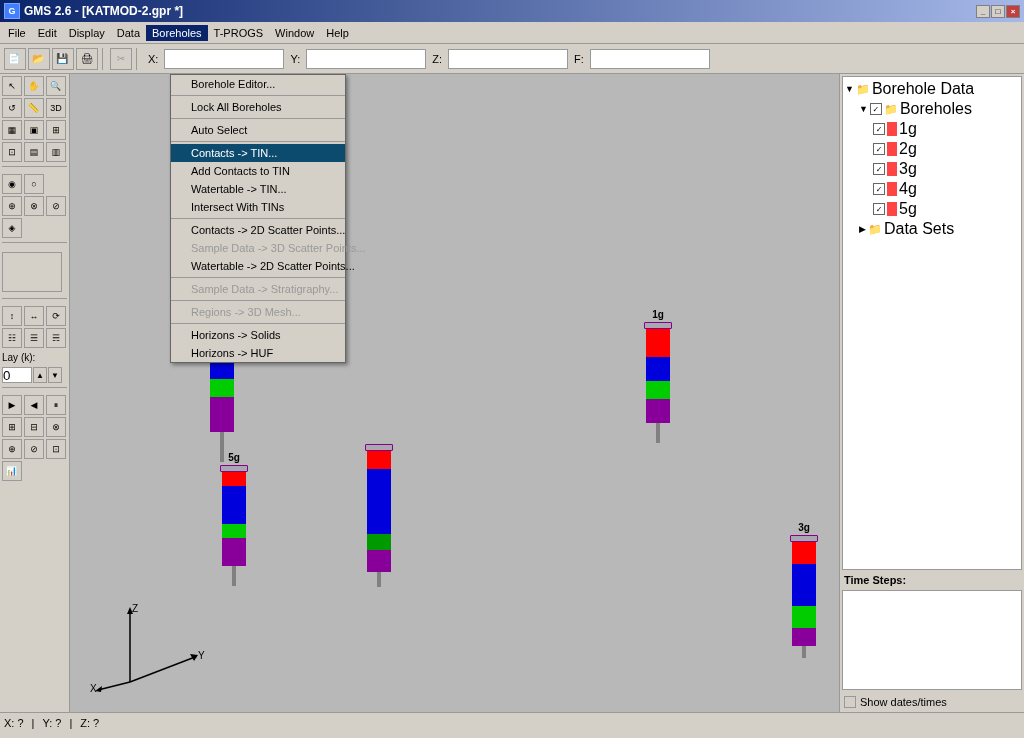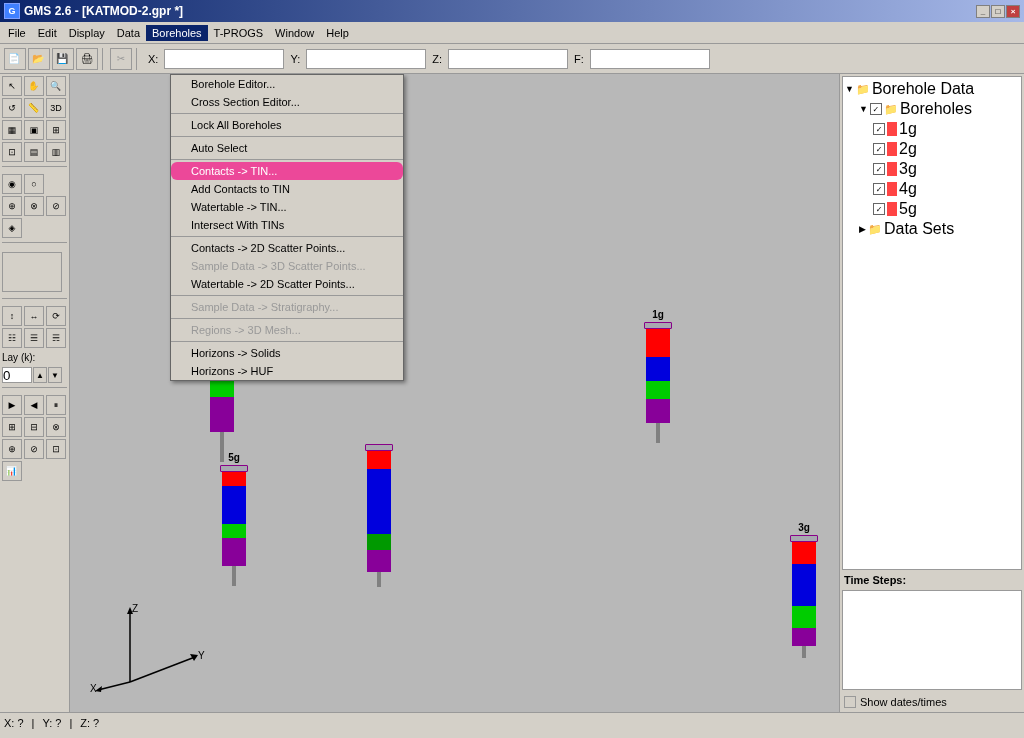--- a/index.html
+++ b/index.html
@@ -101,30 +101,30 @@
     }
 
     
     .dropdown-menu {
       position: absolute;
       top: 0;
       left: 100px;
       background: #d4d0c8;
       border: 1px solid #666;
       box-shadow: 2px 2px 4px rgba(0,0,0,0.4);
-      width: 234px;
+      width: 176px;
       z-index: 100;
     }
     .dropdown-item {
       padding: 3px 20px;
       cursor: pointer;
       white-space: nowrap;
       font-size: 11px;
     }
-    .dropdown-item.selected { background: #ec4899; color: white; border-radius: 6px; }
+    .dropdown-item.selected { background: #0c4a6e; color: white; }
     .dropdown-item.disabled { color: #999; cursor: default; }
     .dropdown-sep { height: 1px; background: #999; margin: 2px 0; }
 
     
     .right-panel {
       width: 185px;
       background: #d4d0c8;
       border-left: 1px solid #999;
       display: flex;
       flex-direction: column;
@@ -309,21 +309,20 @@
     </div>
     <div class="left-btn-row">
       <div class="left-btn">📊</div>
     </div>
   </div>
 
   <div class="canvas-area" style="position:relative; background: #b8b8b8;">
 
     <div class="dropdown-menu" style="top:0; left:100px;">
       <div class="dropdown-item">Borehole Editor...</div>
-      <div class="dropdown-item">Cross Section Editor...</div>
       <div class="dropdown-sep"></div>
       <div class="dropdown-item">Lock All Boreholes</div>
       <div class="dropdown-sep"></div>
       <div class="dropdown-item">Auto Select</div>
       <div class="dropdown-sep"></div>
       <div class="dropdown-item selected">Contacts -&gt; TIN...</div>
       <div class="dropdown-item">Add Contacts to TIN</div>
       <div class="dropdown-item">Watertable -&gt; TIN...</div>
       <div class="dropdown-item">Intersect With TINs</div>
       <div class="dropdown-sep"></div>

